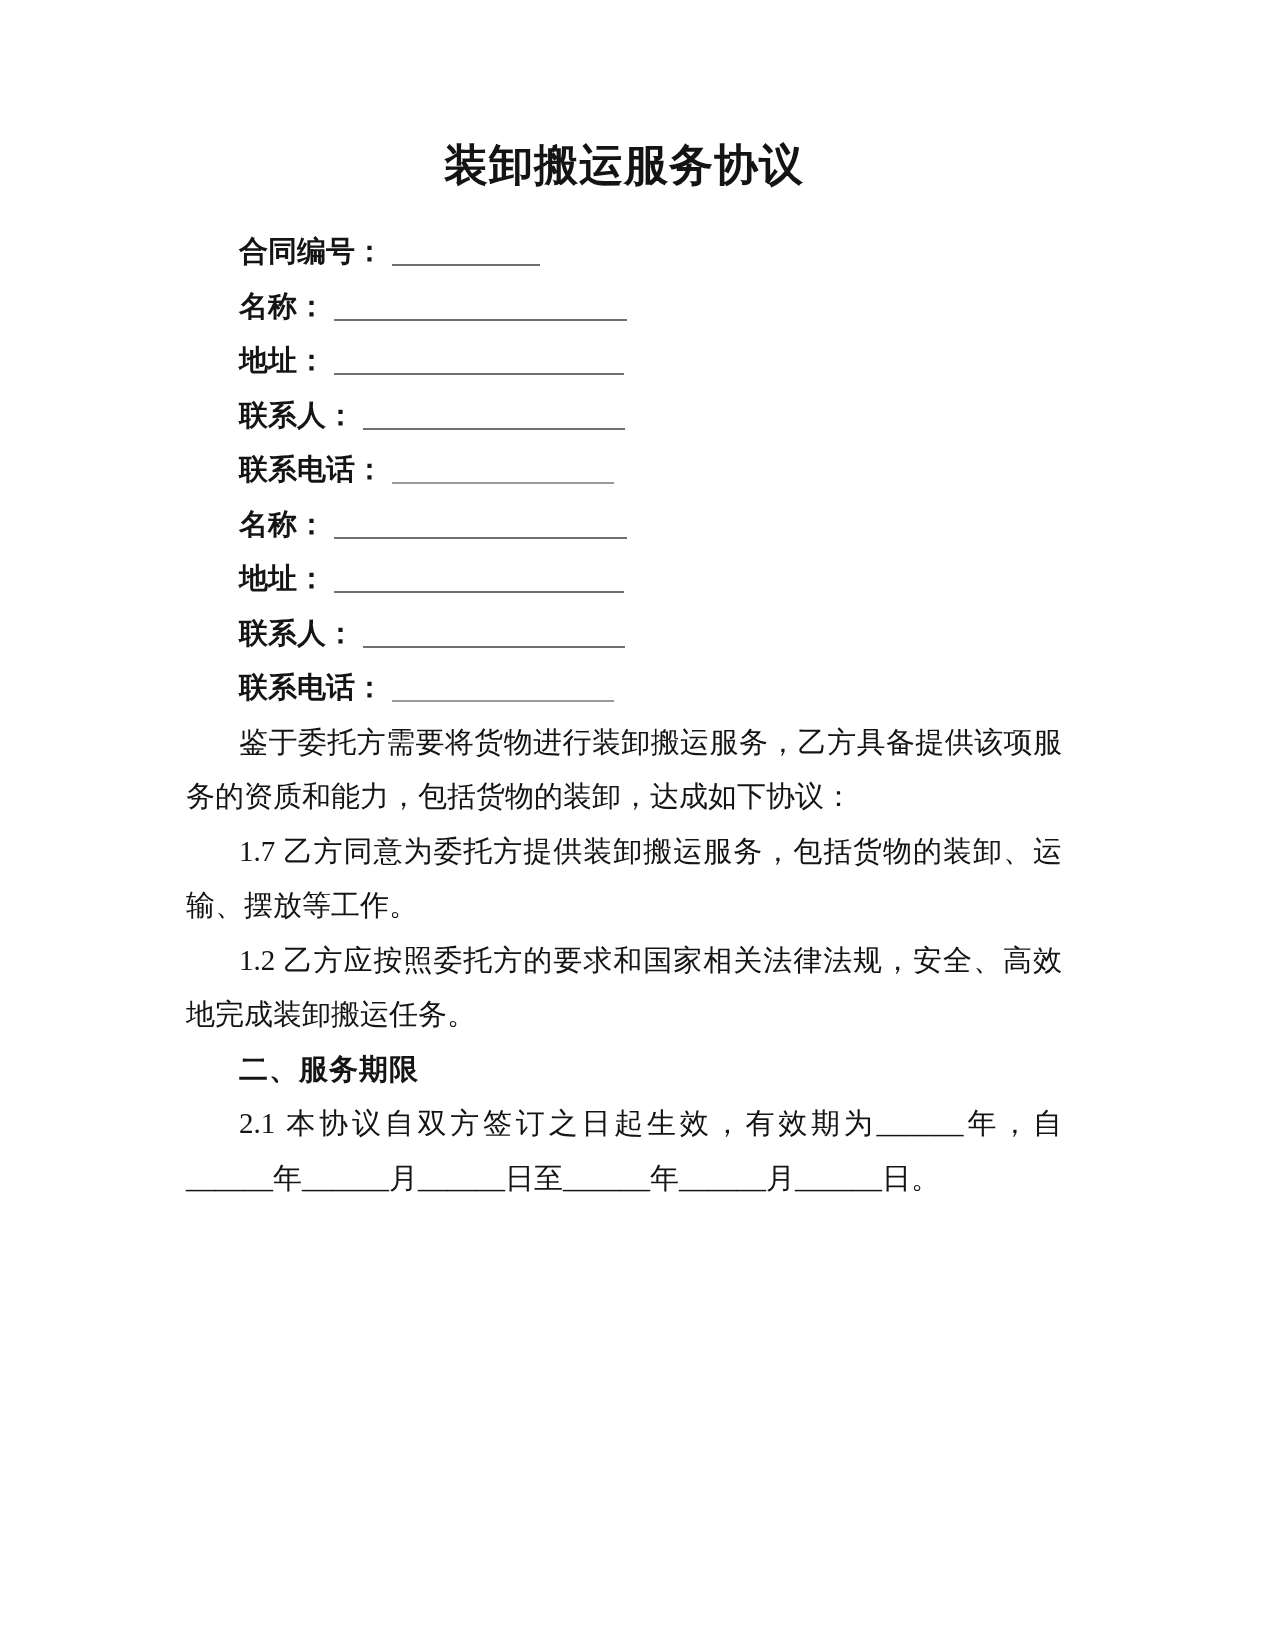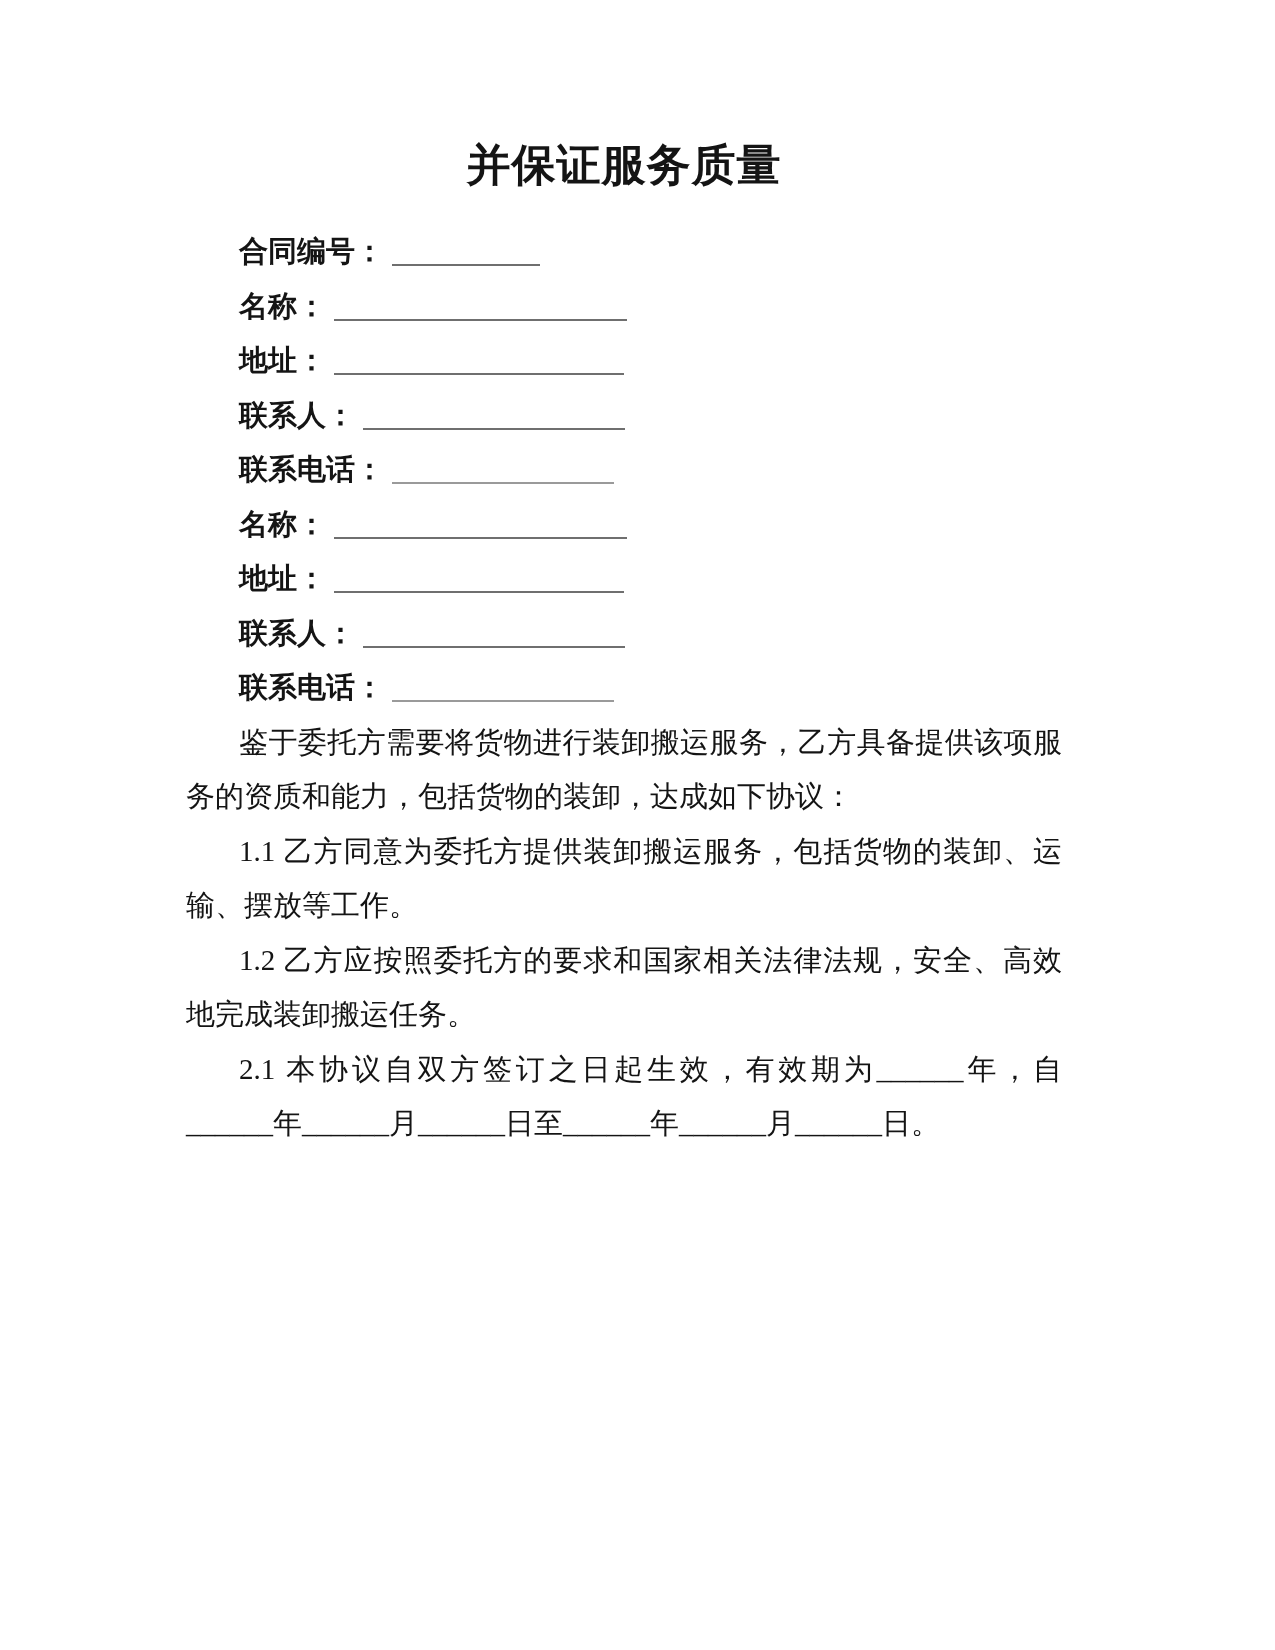--- a/index.html
+++ b/index.html
@@ -58,21 +58,21 @@
     font-family: "Liberation Sans", "DejaVu Sans", sans-serif;
     text-indent: 53px;
     letter-spacing: 1px;
   }
 </style>
 </head>
 <body>
 
 <div class="page">
 
-  <h1 class="title">并保证服务质量</h1>
+  <h1 class="title">装卸搬运服务协议</h1>
 
   <div class="fields">
 
     <div class="field-row">
       <span class="label">合同编号：</span><span class="blank w-contract"></span>
     </div>
 
     <div class="field-row">
       <span class="label">名称：</span><span class="blank w-name"></span>
     </div>
@@ -103,19 +103,20 @@
 
     <div class="field-row">
       <span class="label">联系电话：</span><span class="blank w-phone"></span>
     </div>
 
   </div>
 
   <p class="para">鉴于委托方需要将货物进行装卸搬运服务，乙方具备提供该项服务的资质和能力，包括货物的装卸，达成如下协议：</p>
 
 
-  <p class="para">1.1 乙方同意为委托方提供装卸搬运服务，包括货物的装卸、运输、摆放等工作。</p>
+  <p class="para">1.7 乙方同意为委托方提供装卸搬运服务，包括货物的装卸、运输、摆放等工作。</p>
   <p class="para">1.2 乙方应按照委托方的要求和国家相关法律法规，安全、高效地完成装卸搬运任务。</p>
 
+  <h2 class="heading">二、服务期限</h2>
 
   <p class="para">2.1 本协议自双方签订之日起生效，有效期为______年，自______年______月______日至______年______月______日。</p>
 
 </div>
 
 </body></html>

